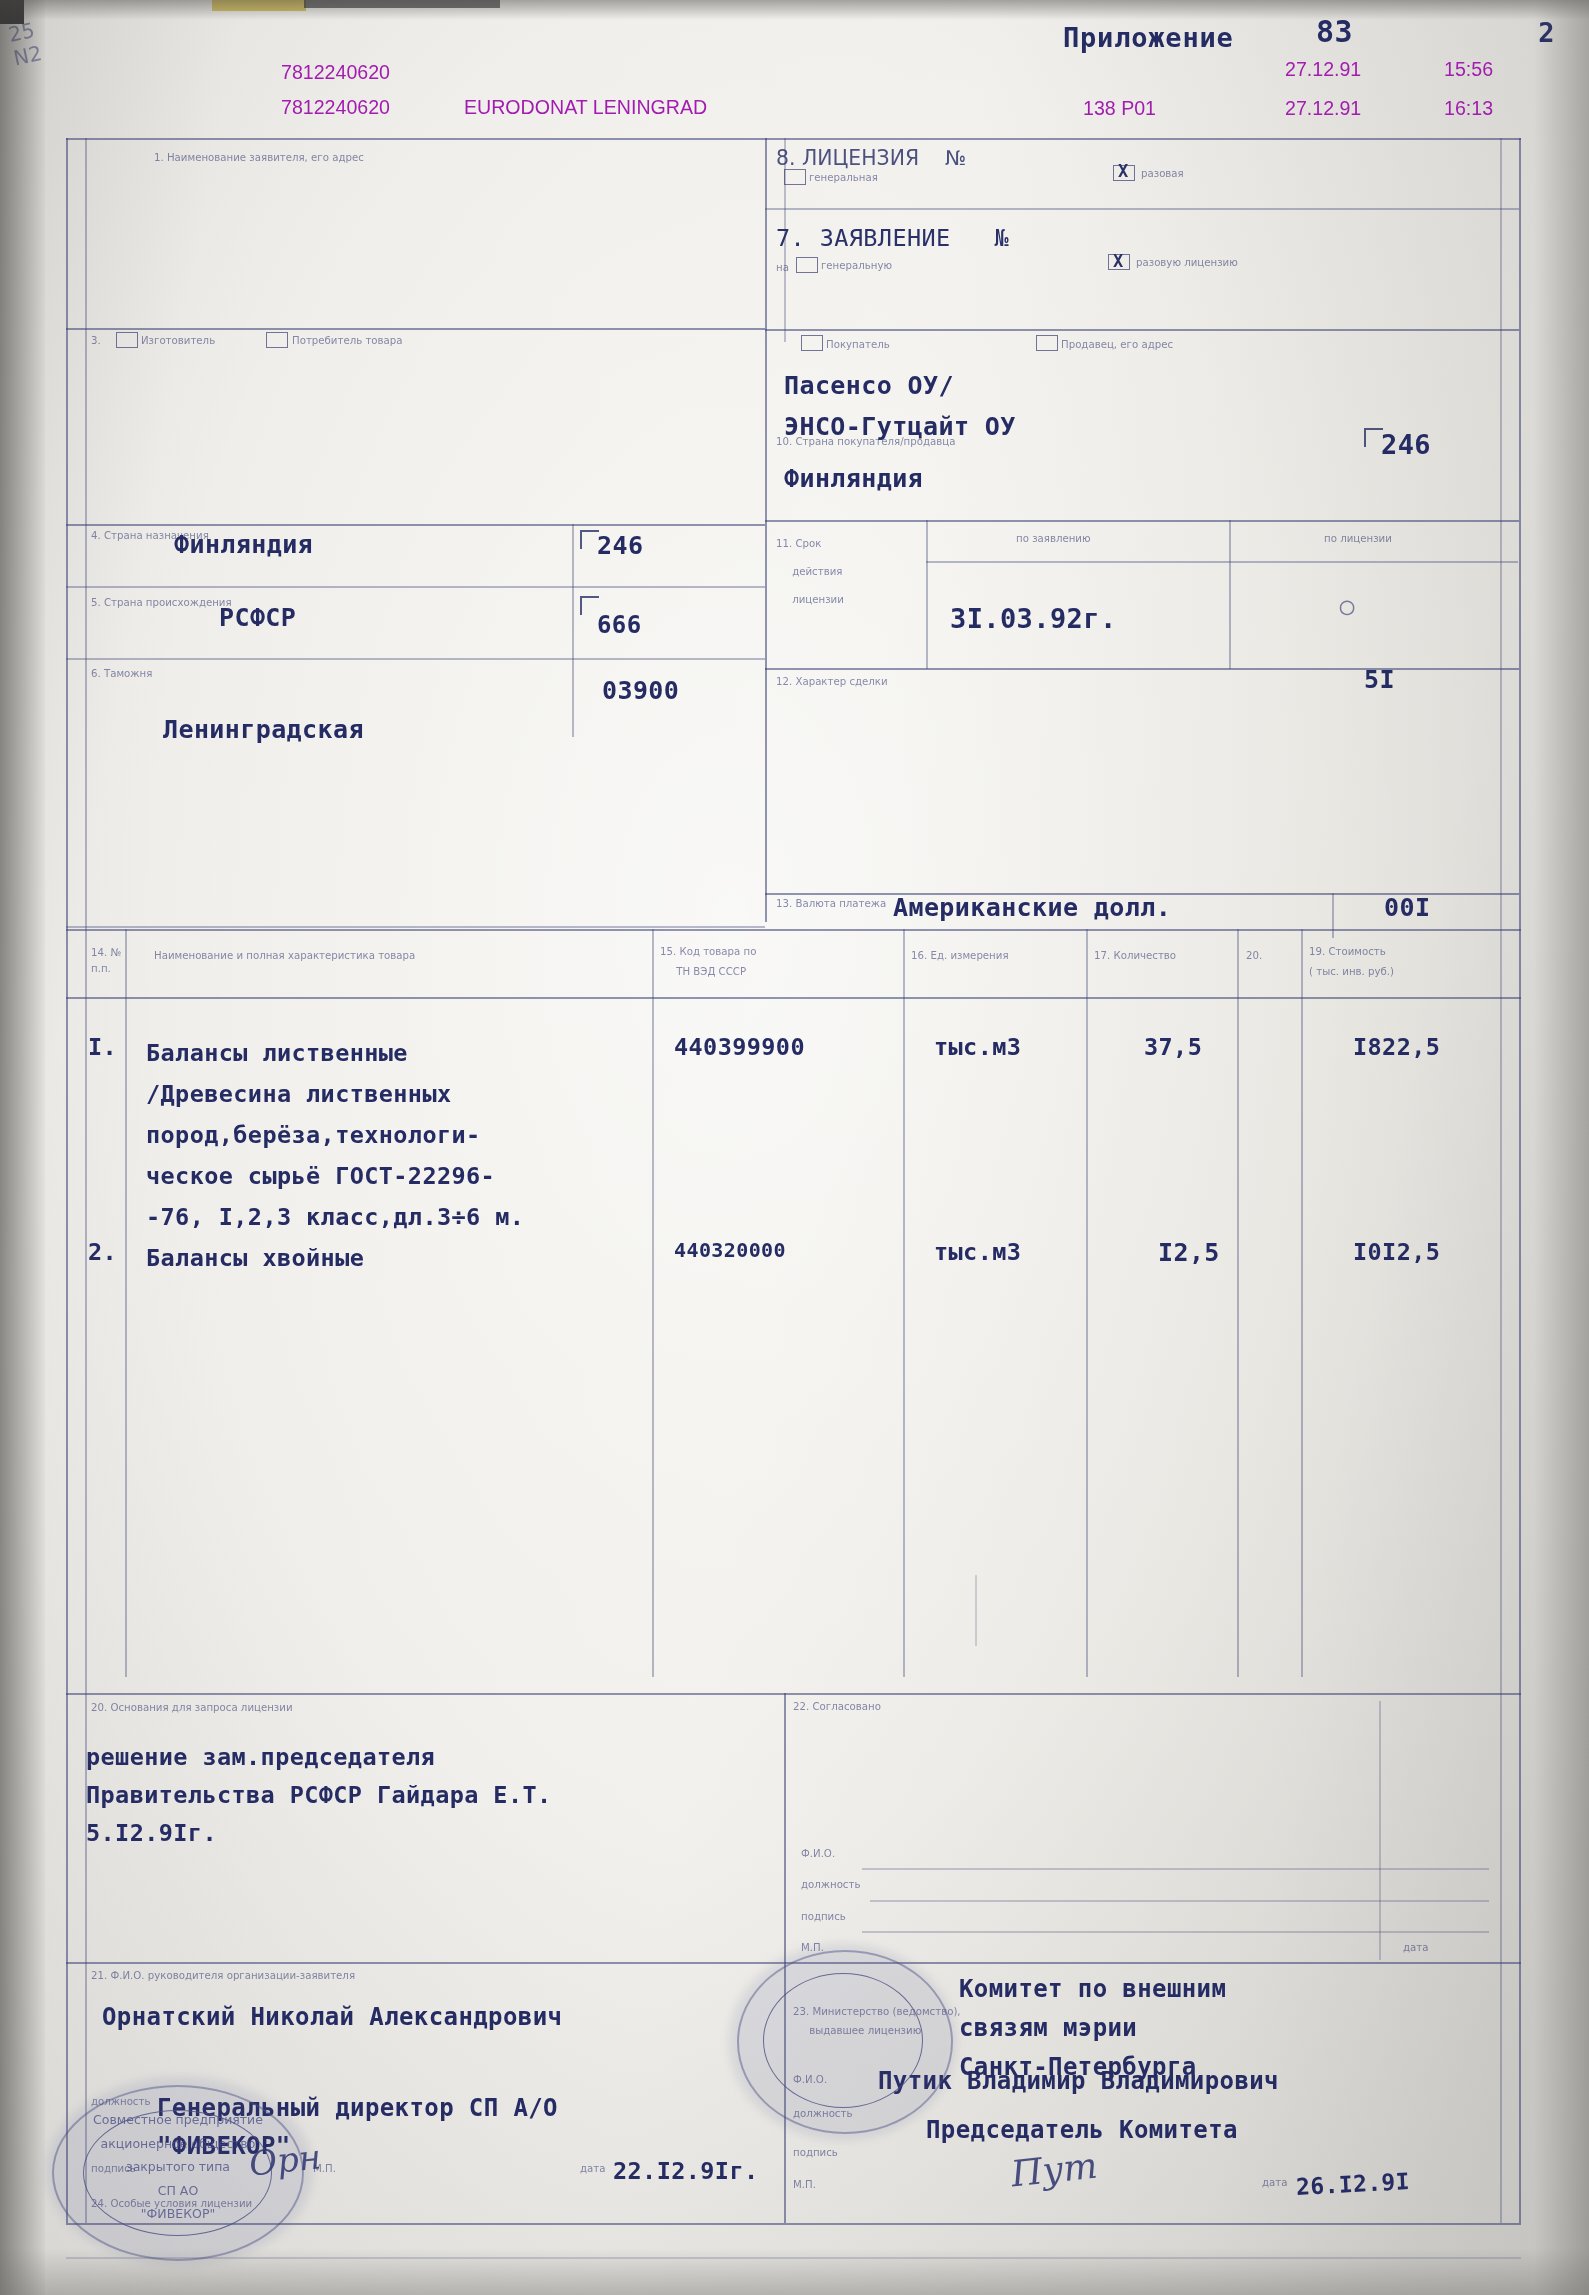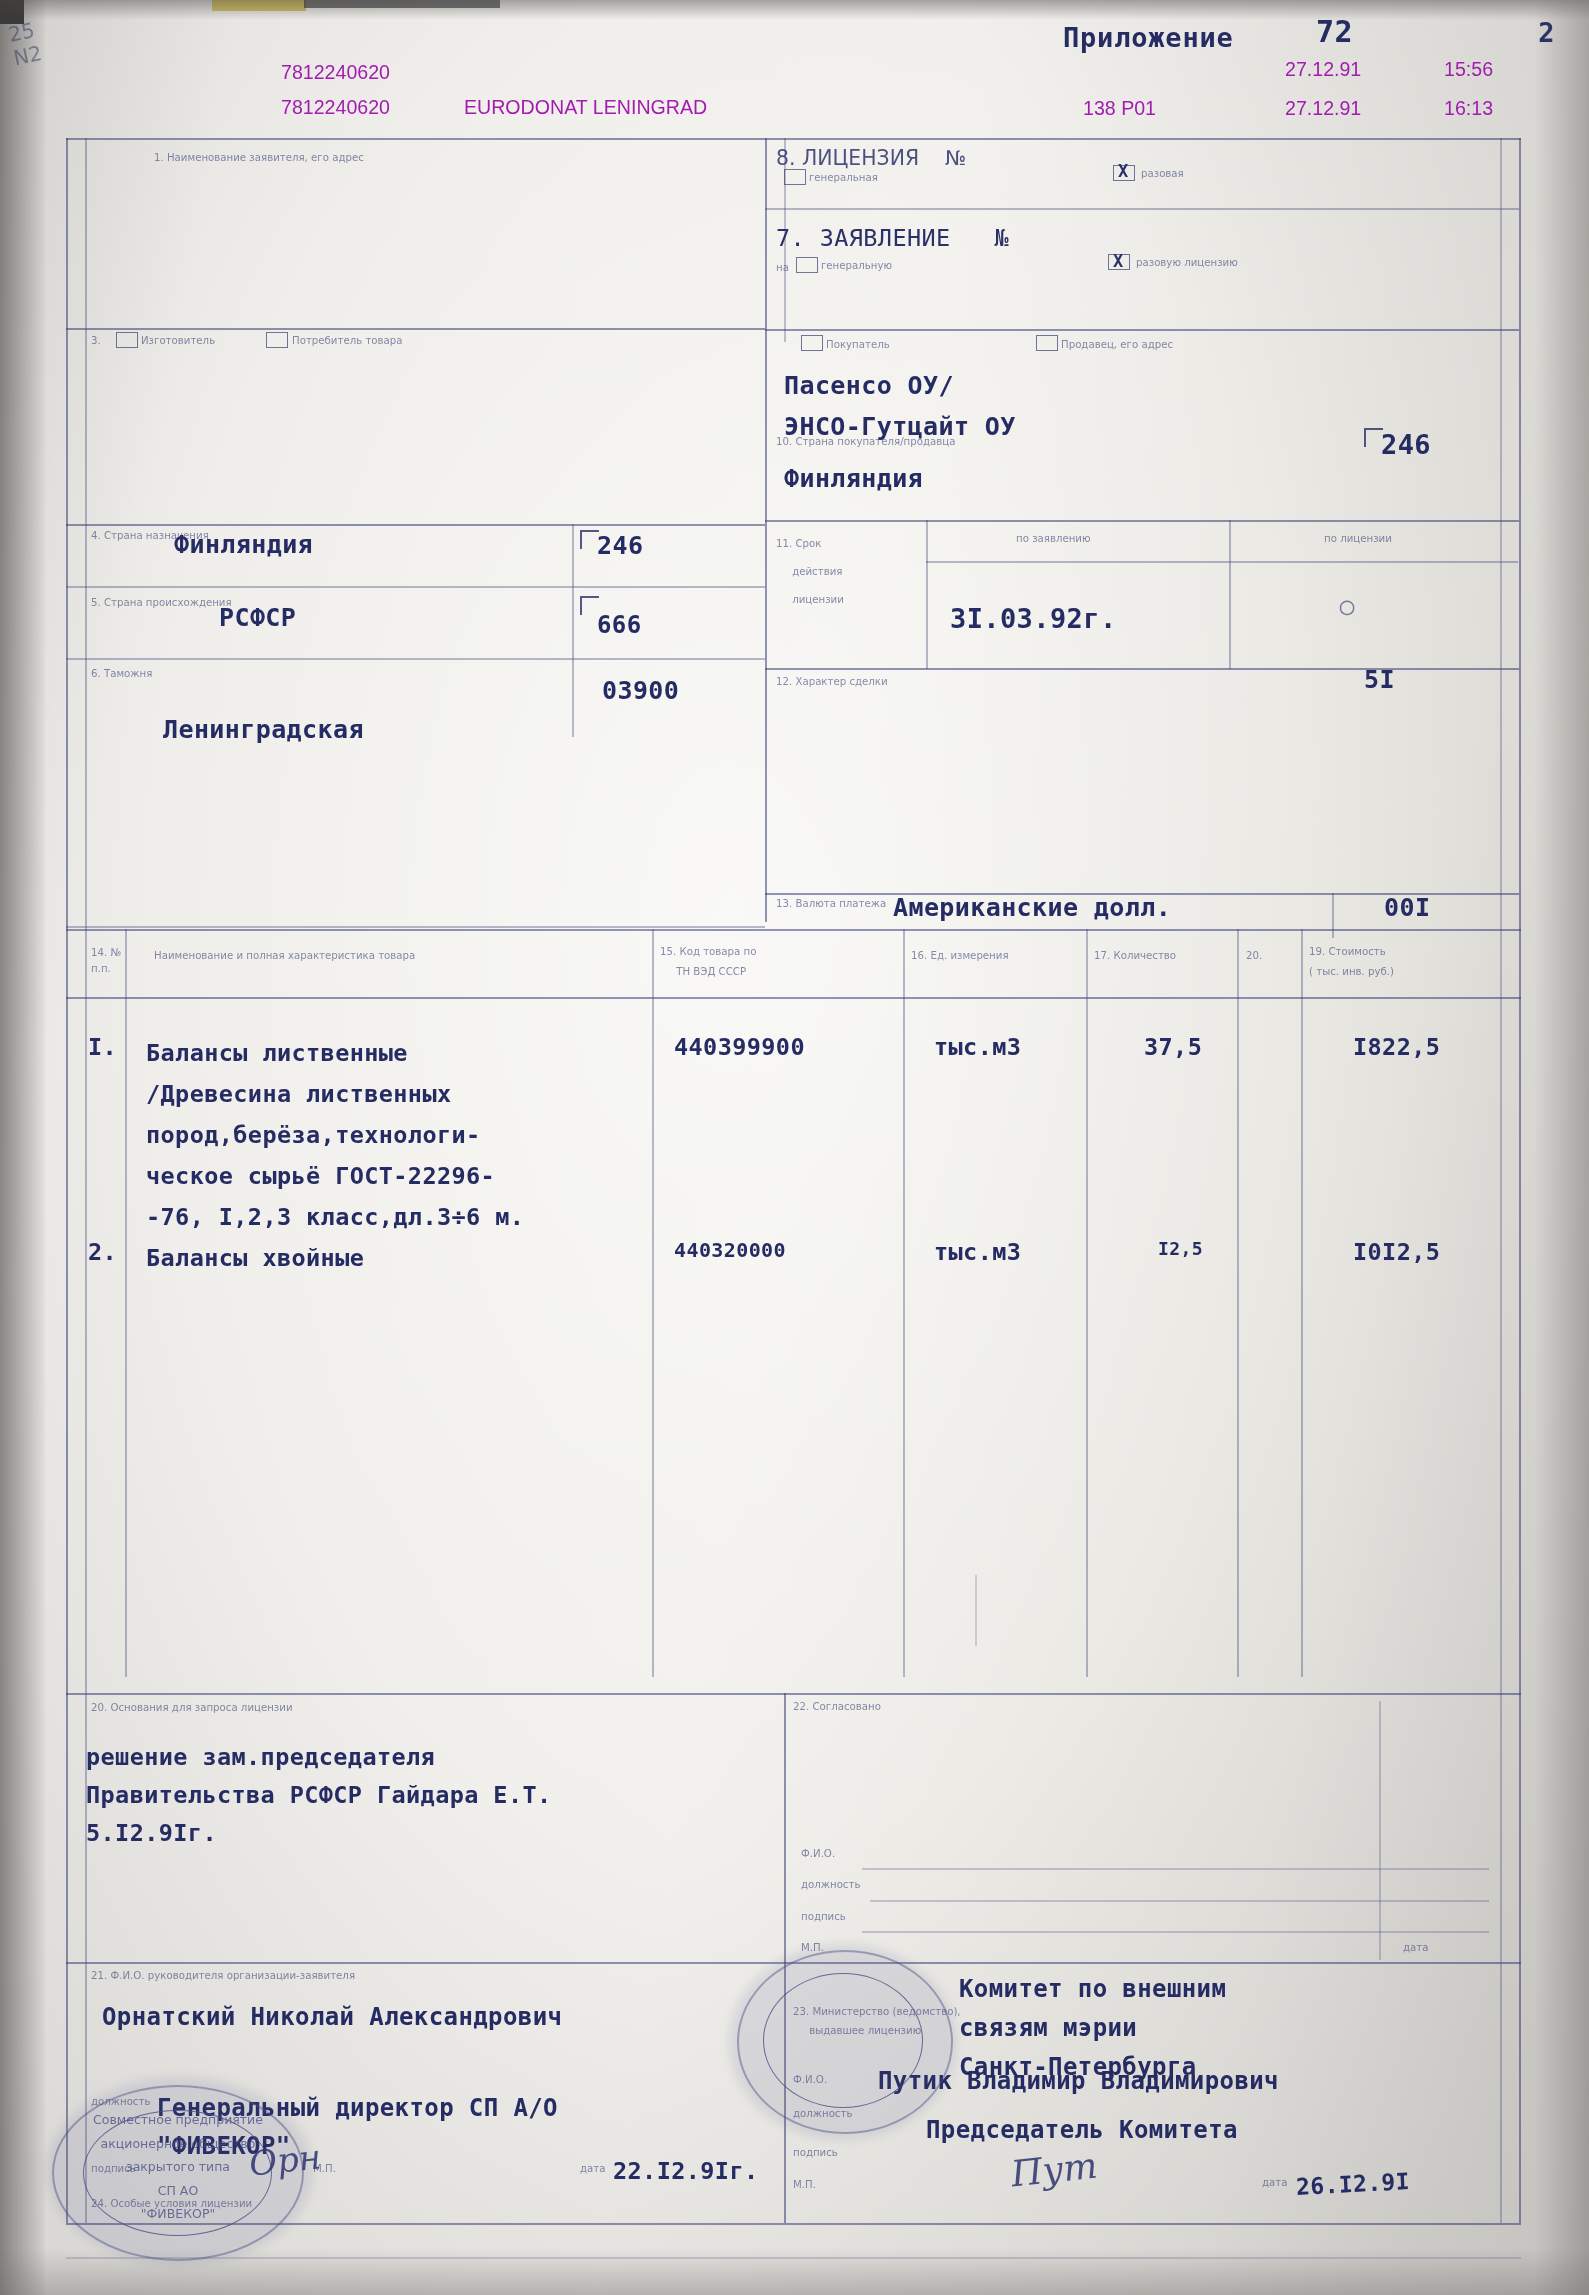--- a/index.html
+++ b/index.html
@@ -175,21 +175,21 @@
   <div class="dark-blob" style="left:0;top:0;width:23.5px;height:23.5px;"></div>
   <div class="yellow-blob" style="left:212px;top:0;width:94px;height:11px;"></div>
   <div class="dark-blob" style="left:304px;top:0;width:196px;height:7.8px;opacity:0.6;"></div>
 
   <div class="scribble" style="left:11px;top:20.4px;font-size:20.4px;">25
 N2</div>
 
   <div class="ink ink-strong" style="right:34px;top:17px;font-size:27px;">2</div>
 
   <div class="ink ink-strong" style="left:1063px;top:22px;font-size:27px;letter-spacing:0.8px;">Приложение</div>
-  <div class="ink ink-strong" style="left:1316px;top:14px;font-size:30px;">72</div>
+  <div class="ink ink-strong" style="left:1316px;top:14px;font-size:30px;">83</div>
 
   <div class="header-top" style="left:281px;top:61px;font-size:19.6px;">7812240620</div>
   <div class="header-top" style="left:1285px;top:58px;font-size:19.6px;">27.12.91</div>
   <div class="header-top" style="left:1444px;top:58px;font-size:19.6px;">15:56</div>
 
   <div class="header-top" style="left:281px;top:96px;font-size:19.6px;">7812240620</div>
   <div class="header-top" style="left:464px;top:96px;font-size:19.6px;">EURODONAT LENINGRAD</div>
   <div class="header-top" style="left:1083px;top:97px;font-size:19.6px;">138 P01</div>
   <div class="header-top" style="left:1285px;top:97px;font-size:19.6px;">27.12.91</div>
   <div class="header-top" style="left:1444px;top:97px;font-size:19.6px;">16:13</div>
@@ -317,21 +317,21 @@
     <div class="ink ink-strong" style="left:934px;top:1033px;font-size:23.5px;">тыс.м3</div>
     <div class="ink ink-strong" style="left:1144px;top:1033px;font-size:23.5px;">37,5</div>
     <div class="ink ink-strong" style="left:1353px;top:1033px;font-size:23.5px;">I822,5</div>
   </div>
 
   <div>
     <div class="ink ink-strong" style="left:88px;top:1238px;font-size:23.5px;">2.</div>
     <div class="ink ink-strong" style="left:146px;top:1238px;font-size:23.5px;line-height:41px;">Балансы хвойные</div>
     <div class="ink ink-strong" style="left:674px;top:1238px;font-size:20px;">440320000</div>
     <div class="ink ink-strong" style="left:934px;top:1238px;font-size:23.5px;">тыс.м3</div>
-    <div class="ink ink-strong" style="left:1158px;top:1238px;font-size:18px;">I2,5</div>
+    <div class="ink ink-strong" style="left:1158px;top:1238px;font-size:25px;">I2,5</div>
     <div class="ink ink-strong" style="left:1353px;top:1238px;font-size:23.5px;">I0I2,5</div>
   </div>
 
   <div class="rule v soft" style="left:975px;top:1575px;height:71px;opacity:0.2;"></div>
 
   <div class="rule h" style="left:66px;top:1693px;width:1455px;"></div>
   <div class="rule v" style="left:784px;top:1693px;height:530px;"></div>
 
   <div class="tiny-label smaller" style="left:91px;top:1702px;">20. Основания для запроса лицензии</div>
   <div class="ink ink-strong" style="left:86px;top:1738px;font-size:23.5px;line-height:38px;">решение зам.председателя

